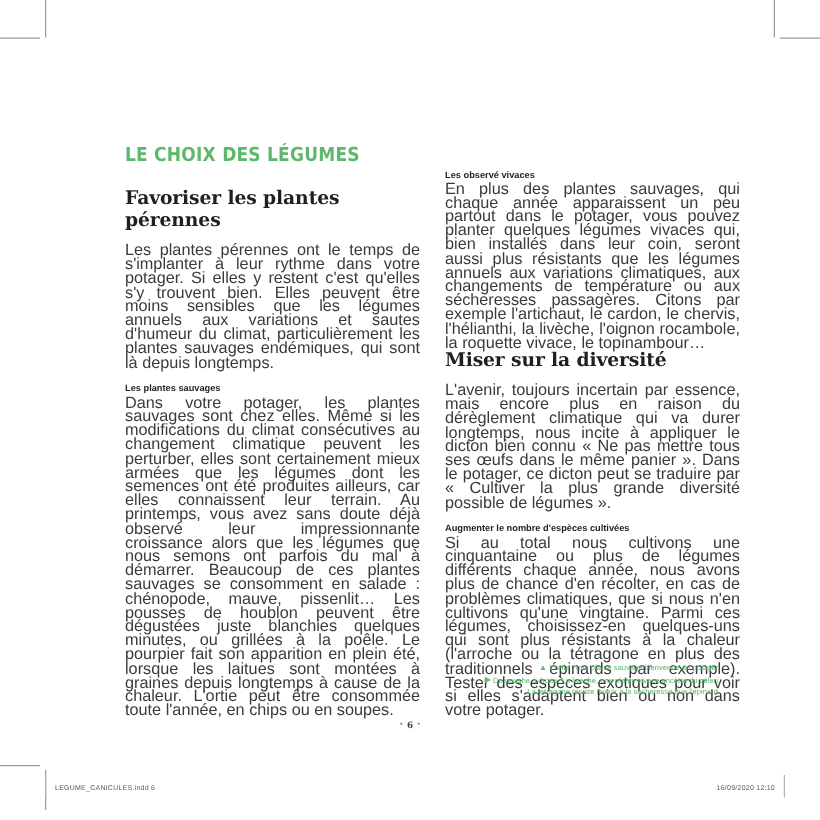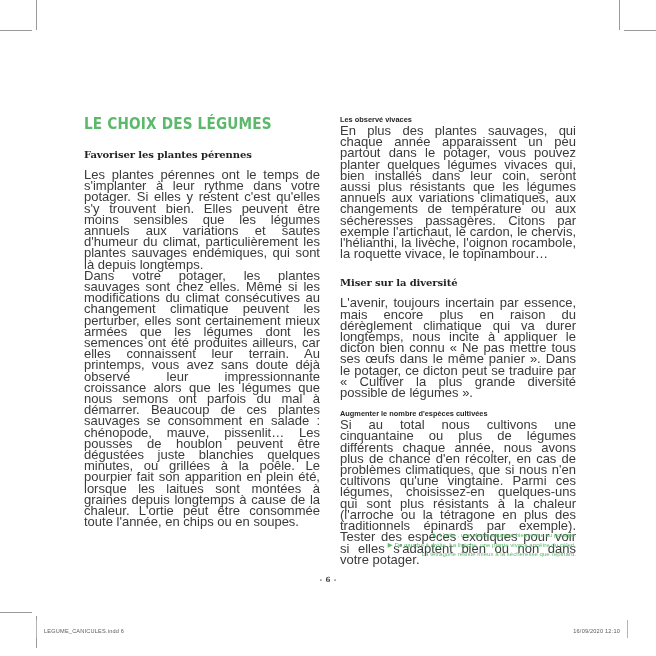--- a/index.html
+++ b/index.html
@@ -30,49 +30,50 @@
     left: 36px;
     top: 30px;
     width: 584px;
     height: 586px;
     background: #ffffff;
   }
 
   
   .columns {
     position: absolute;
-    left: 48px;
+    left: 64px;
     top: 85px;
     width: 492px;
     display: flex;
     gap: 20px;
+    align-items: flex-end;
   }
   .col { width: 236px; }
 
   h1.section-title {
     margin: 0 0 16px 0;
     font-family: "DejaVu Sans", sans-serif;
     font-weight: bold;
     font-size: 15.5px;
     letter-spacing: 0.2px;
     color: #5cb86b;
     text-transform: uppercase;
     transform: scaleX(0.88);
     transform-origin: left center;
   }
 
   h2.sub-title {
     margin: 0 0 9px 0;
     font-family: "DejaVu Serif", serif;
     font-weight: bold;
-    font-size: 10px;
+    font-size: 15px;
     color: #231f20;
     letter-spacing: -0.1px;
   }
-  h2.sub-title.spaced { margin-top: 18px; }
+  h2.sub-title.spaced { }
 
   h3.minor-title {
     margin: 10px 0 1px 0;
     font-family: "Liberation Sans", sans-serif;
     font-weight: bold;
     font-size: 7.4px;
     color: #231f20;
   }
 
   p.body-text {
@@ -172,20 +173,21 @@
 
   <div class="columns">
 
     <div class="col">
       <h1 class="section-title">LE CHOIX DES LÉGUMES</h1>
 
       <h2 class="sub-title">Favoriser les plantes pérennes</h2>
 
       <p class="body-text">Les plantes pérennes ont le temps de s'implanter à leur rythme dans votre potager. Si elles y restent c'est qu'elles s'y trouvent bien. Elles peuvent être moins sensibles que les légumes annuels aux variations et sautes d'humeur du climat, particulièrement les plantes sauvages endémiques, qui sont là depuis longtemps.</p>
 
+      <h3 class="minor-title">Les plantes sauvages</h3>
 
       <p class="body-text">Dans votre potager, les plantes sauvages sont chez elles. Même si les modifications du climat consécutives au changement climatique peuvent les perturber, elles sont certainement mieux armées que les légumes dont les semences ont été produites ailleurs, car elles connaissent leur terrain. Au printemps, vous avez sans doute déjà observé leur impressionnante croissance alors que les légumes que nous semons ont parfois du mal à démarrer. Beaucoup de ces plantes sauvages se consomment en salade : chénopode, mauve, pissenlit… Les pousses de houblon peuvent être dégustées juste blanchies quelques minutes, ou grillées à la poêle. Le pourpier fait son apparition en plein été, lorsque les laitues sont montées à graines depuis longtemps à cause de la chaleur. L'ortie peut être consommée toute l'année, en chips ou en soupes.</p>
     </div>
 
     <div class="col">
       <h3 class="minor-title" style="margin-top:0;">Les observé vivaces</h3>
 
       <p class="body-text">En plus des plantes sauvages, qui chaque année apparaissent un peu partout dans le potager, vous pouvez planter quelques légumes vivaces qui, bien installés dans leur coin, seront aussi plus résistants que les légumes annuels aux variations climatiques, aux changements de température ou aux sécheresses passagères. Citons par exemple l'artichaut, le cardon, le chervis, l'hélianthi, la livèche, l'oignon rocambole, la roquette vivace, le topinambour…</p>
 
       <h2 class="sub-title spaced">Miser sur la diversité</h2>

